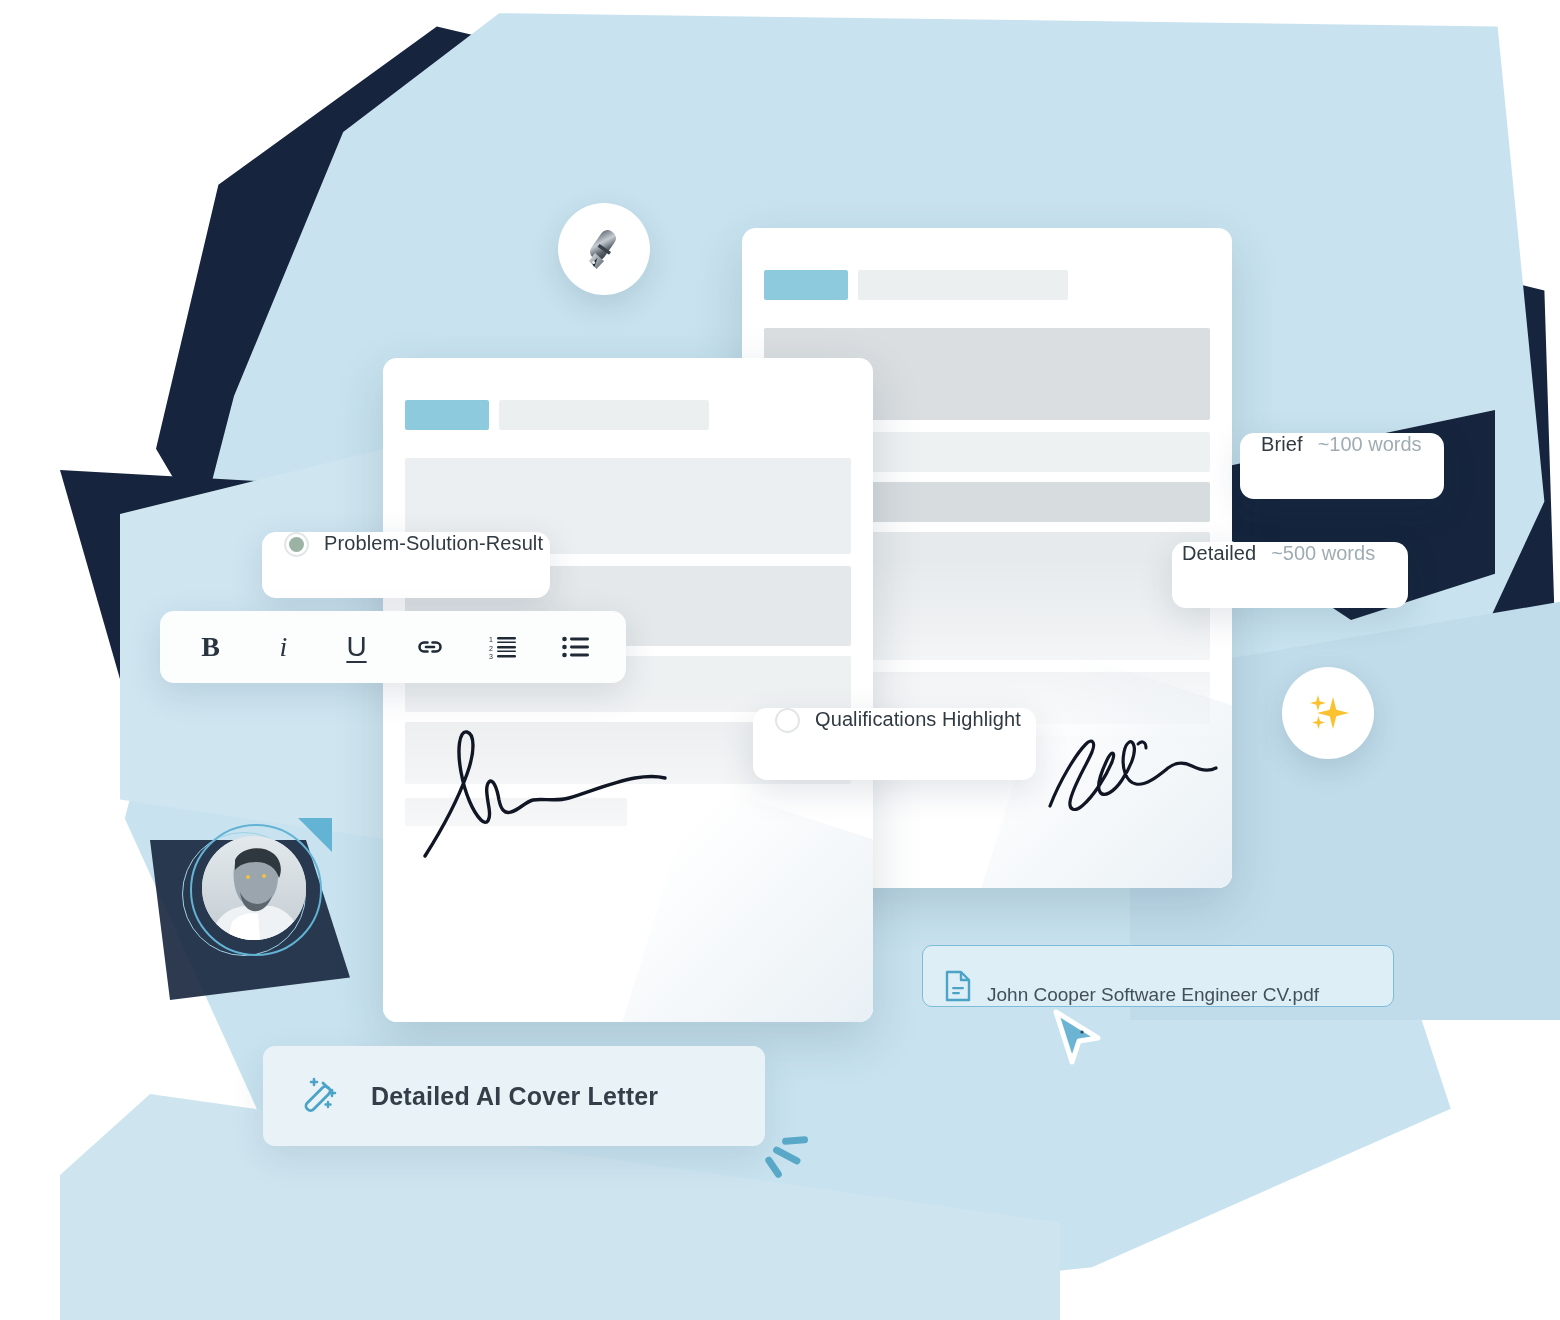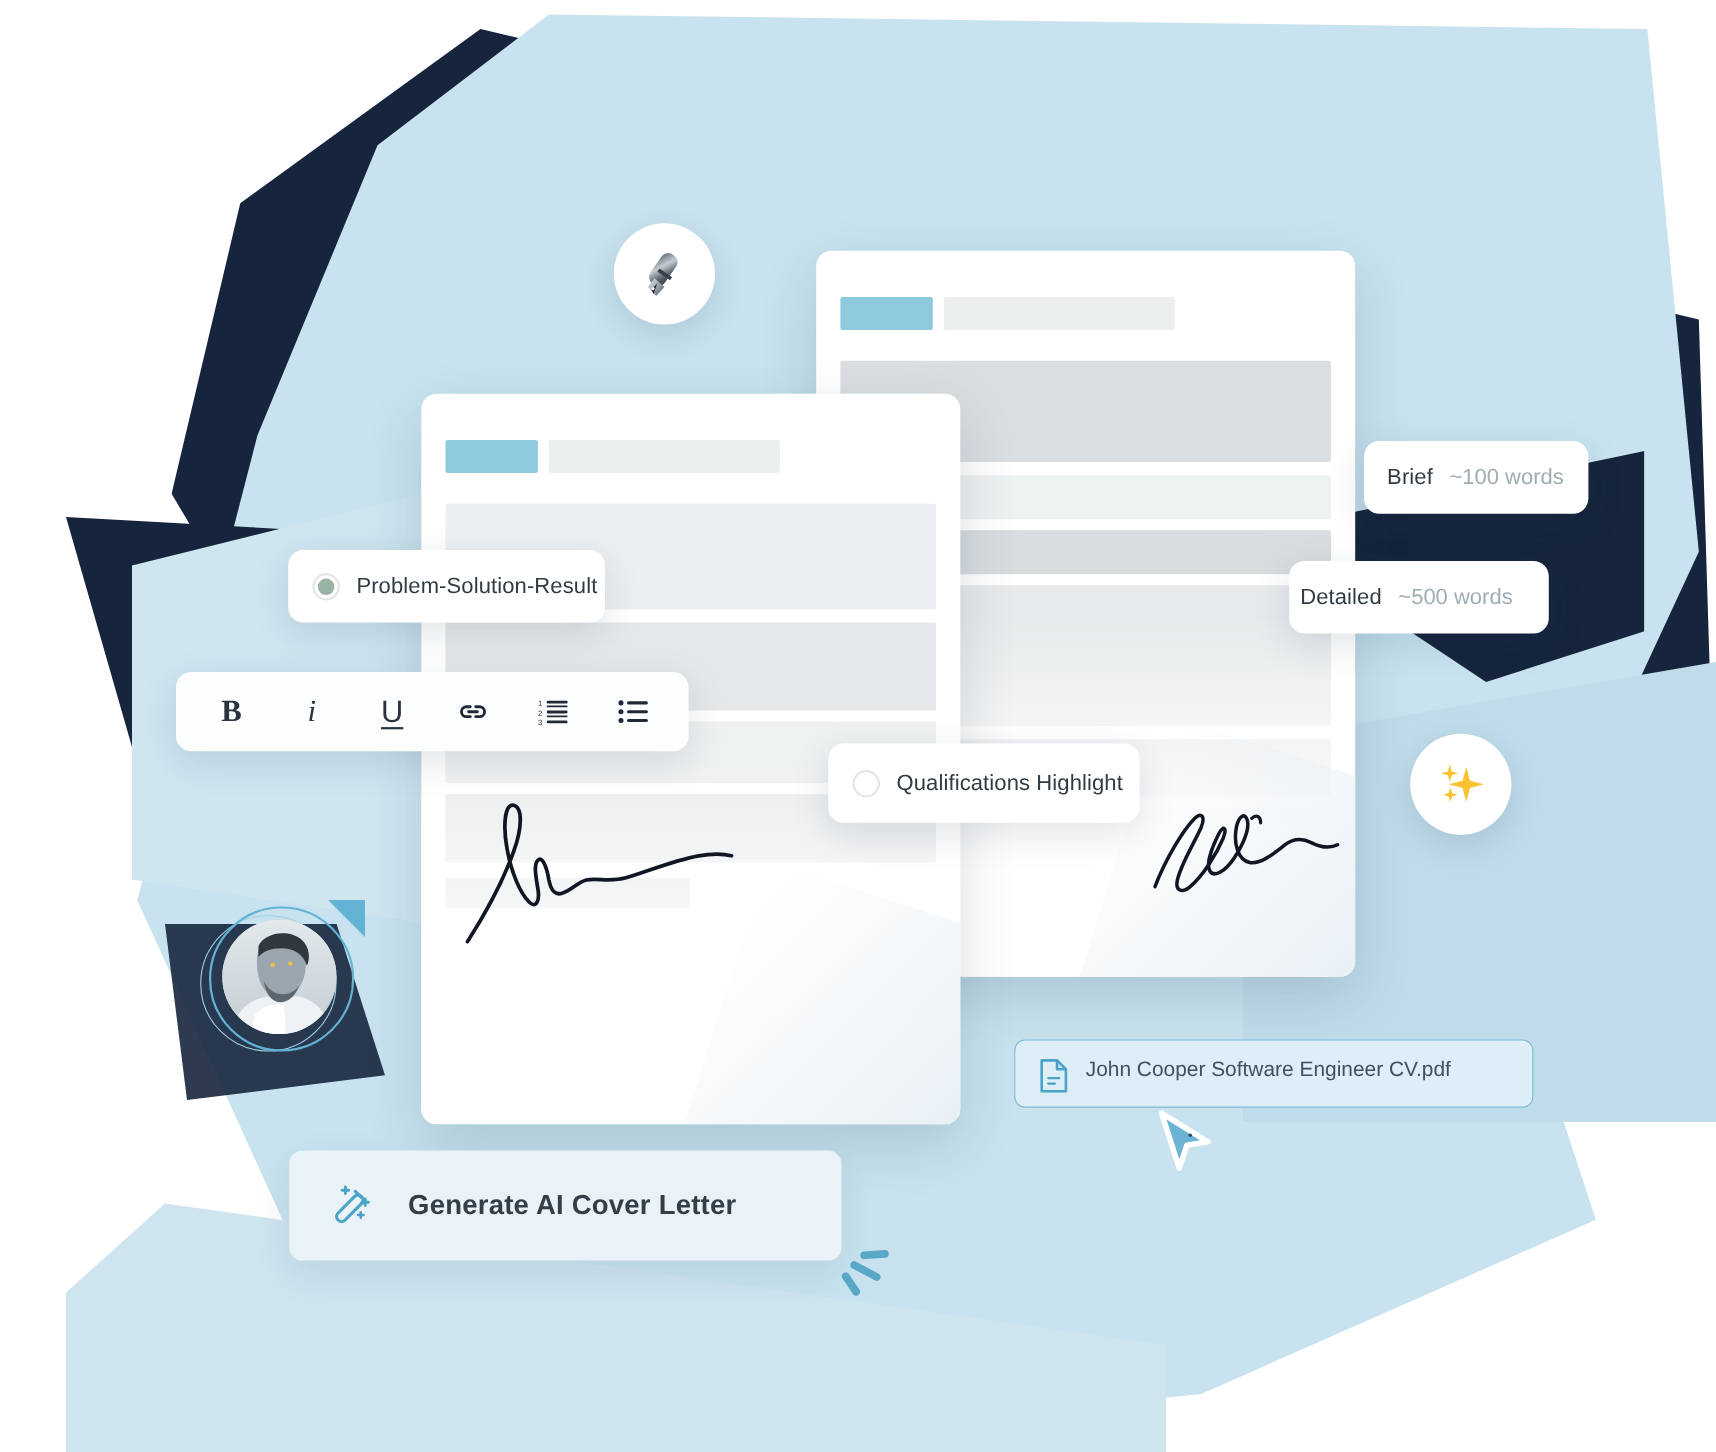--- a/index.html
+++ b/index.html
@@ -107,22 +107,23 @@
   
   .sig-wrap { position: absolute; }
 
   
   .chip {
     position: absolute;
     background: #ffffff;
     border-radius: 14px;
     box-shadow: 0 10px 34px rgba(26,48,74,.13);
     display: flex;
-    align-items: center;
+    align-items: flex-start;
     box-sizing: border-box;
+    margin-top: 32px;
   }
   .chip-label {
     color: #303a42;
     font-size: 20px;
     letter-spacing: .1px;
     white-space: nowrap;
   }
   .chip-sub {
     color: #9fadb3;
     font-size: 20px;
@@ -207,22 +208,22 @@
     clip-path: polygon(0% 0%, 100% 0%, 100% 100%);
   }
 
   
   #file-chip {
     position: absolute;
     left: 922px; top: 945px; width: 472px; height: 62px;
     background: #ddeef6;
     border: 1px solid #7ebbd6;
     border-radius: 10px;
-    display: flex; align-items: flex-start; gap: 14px;
-    padding: 16px 20px;
+    display: flex; align-items: flex-end; gap: 14px;
+    padding: 0 20px;
     box-sizing: border-box;
   }
   #file-chip .fname { color: #42505a; font-size: 19px; white-space: nowrap; }
 
   
   #generate-btn {
     position: absolute;
     left: 263px; top: 1046px; width: 502px; height: 100px;
     background: #e9f3f7;
     border-radius: 12px;
@@ -445,21 +446,21 @@
   <div id="generate-btn">
     <span>
       <svg width="44" height="44" viewBox="0 0 44 44">
         <rect x="4" y="22" width="30" height="9" rx="4.2" transform="rotate(-45 19 26.5)" fill="none" stroke="#4ba3c7" stroke-width="2.8"></rect>
         <path d="M24 11 L29 16" stroke="#4ba3c7" stroke-width="2.8" stroke-linecap="round"></path>
         <path d="M15 7 L15 13 M12 10 L18 10" stroke="#4ba3c7" stroke-width="2.6" stroke-linecap="round"></path>
         <path d="M33 18 L33 24 M30 21 L36 21" stroke="#4ba3c7" stroke-width="2.6" stroke-linecap="round"></path>
         <path d="M29 30 L29 35 M26.5 32.5 L31.5 32.5" stroke="#4ba3c7" stroke-width="2.4" stroke-linecap="round"></path>
       </svg>
     </span>
-    <span class="glabel">Generate AI Cover Letter</span>
+    <span class="glabel">Detailed AI Cover Letter</span>
   </div>
 
   <div id="cursor">
     <svg width="56" height="66" viewBox="0 0 56 66">
       <path d="M6 4 L48 30 L29 33 L22 54 Z" fill="#6cb4d4" stroke="#ffffff" stroke-width="5" stroke-linejoin="round"></path>
       <circle cx="32" cy="24" r="1.6" fill="#2a4a5c"></circle>
     </svg>
   </div>
 
   <div id="click-burst">

